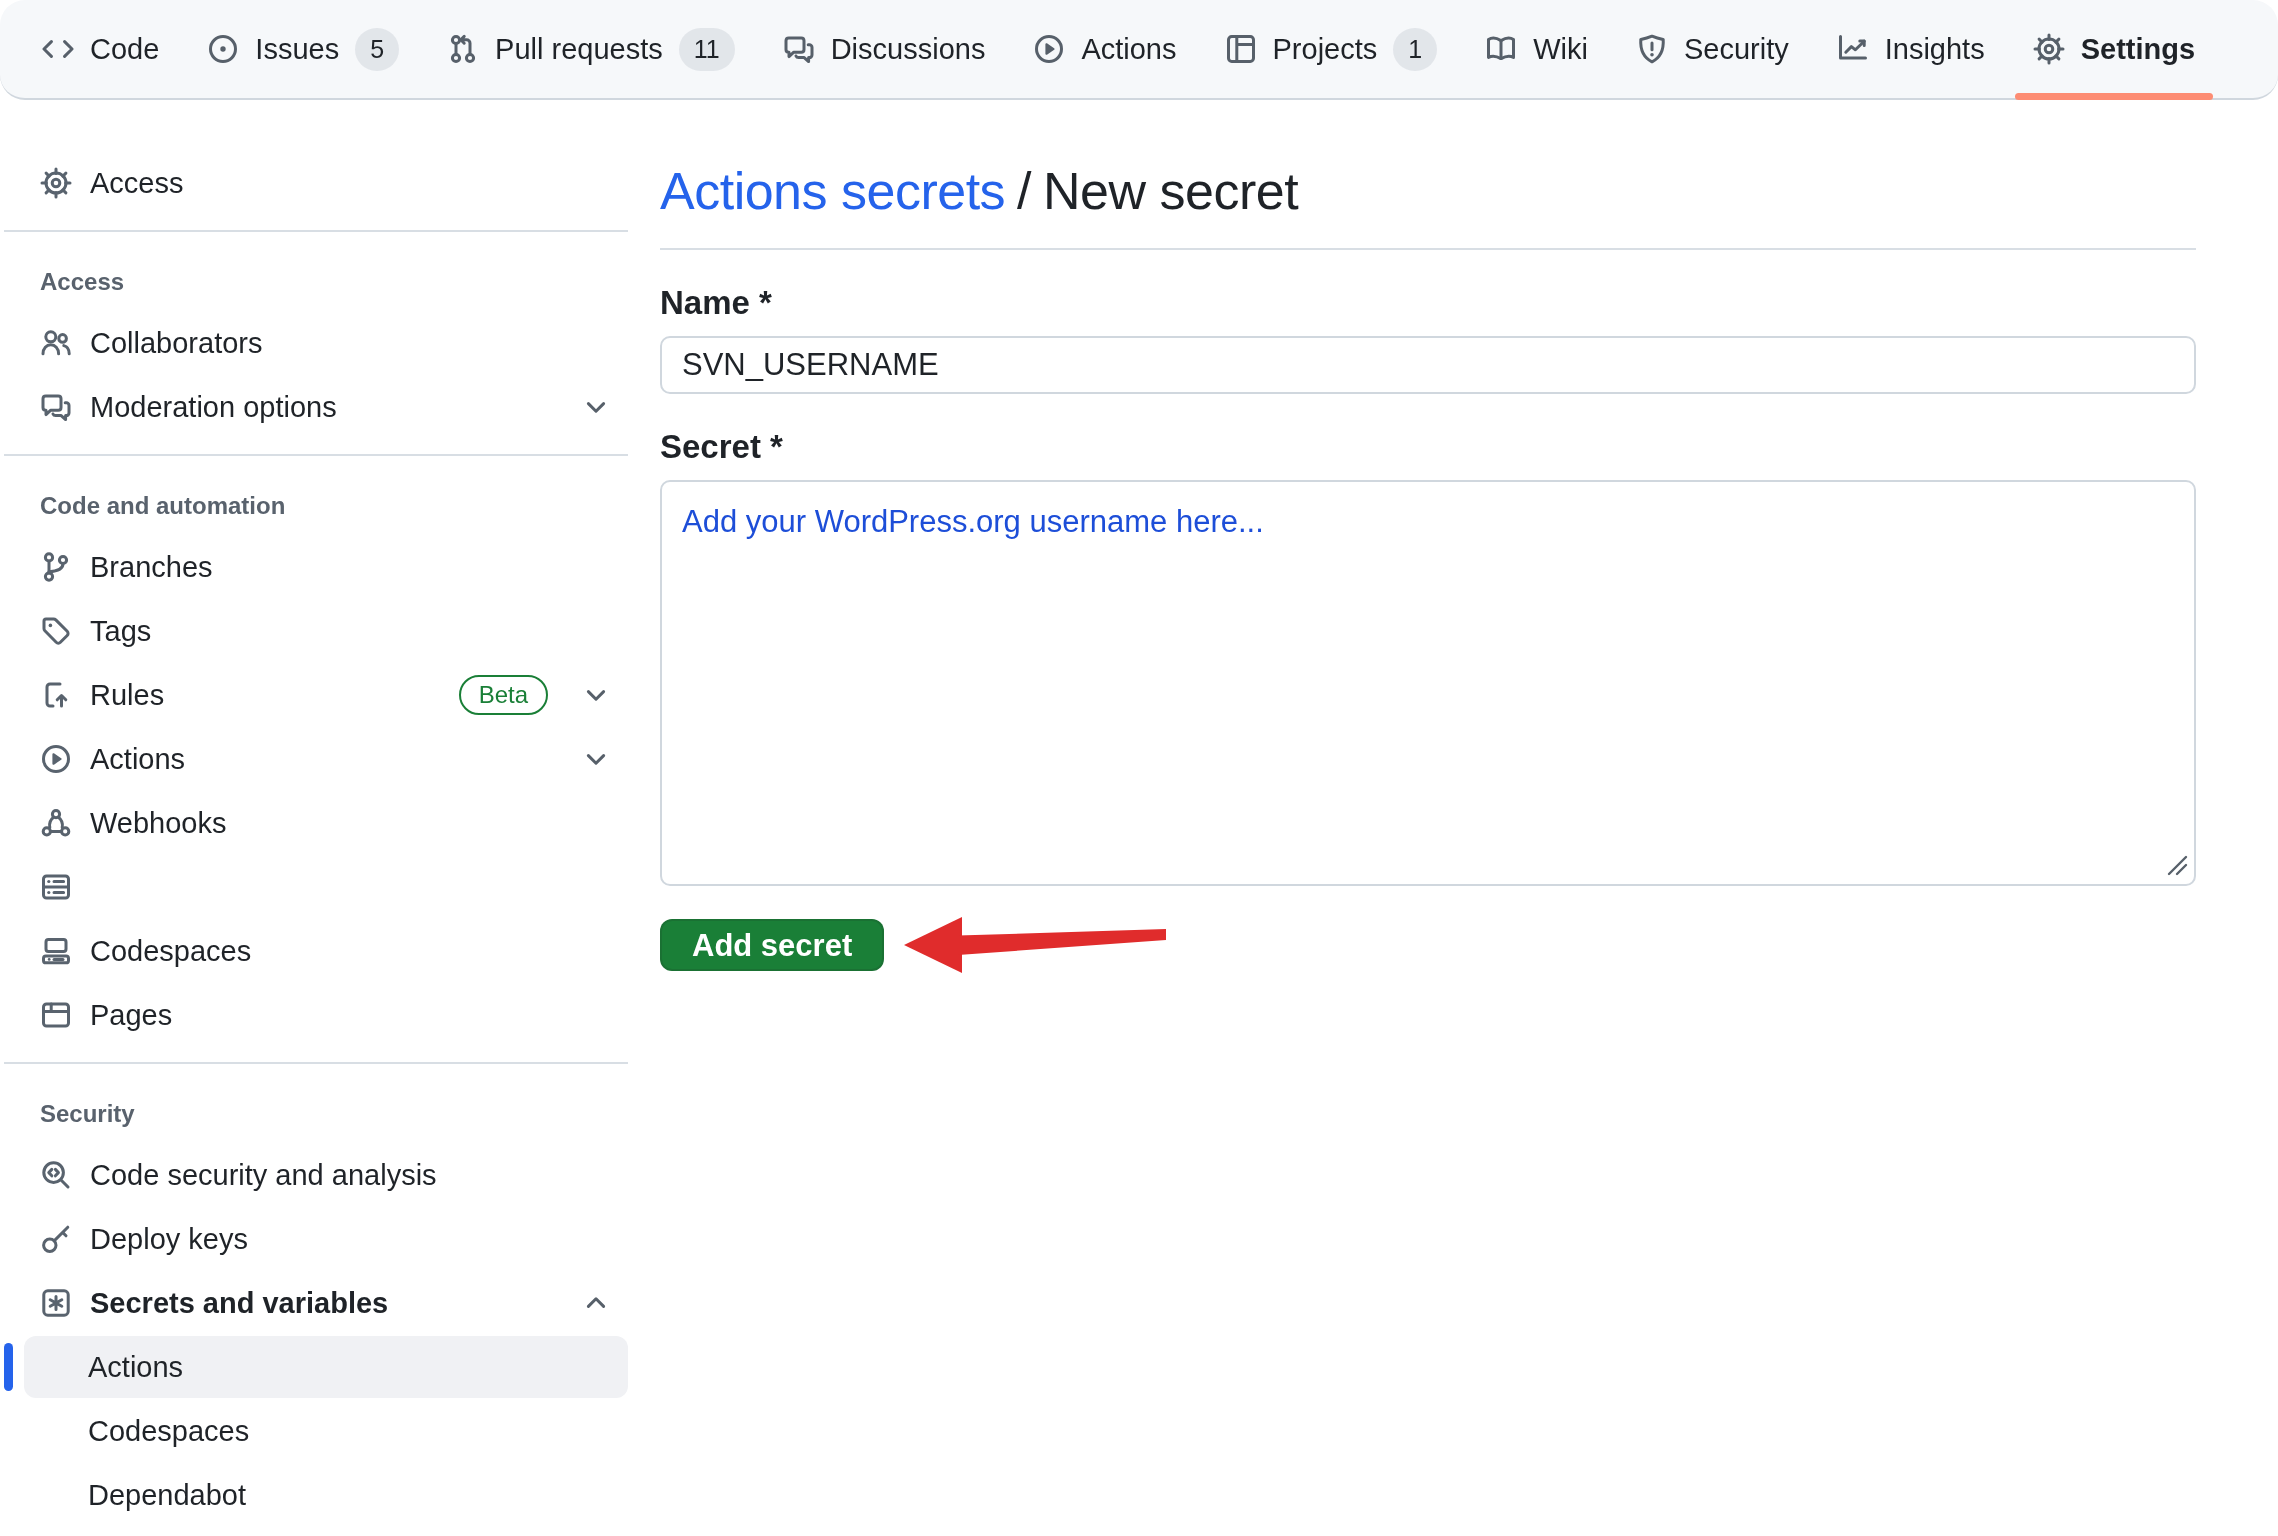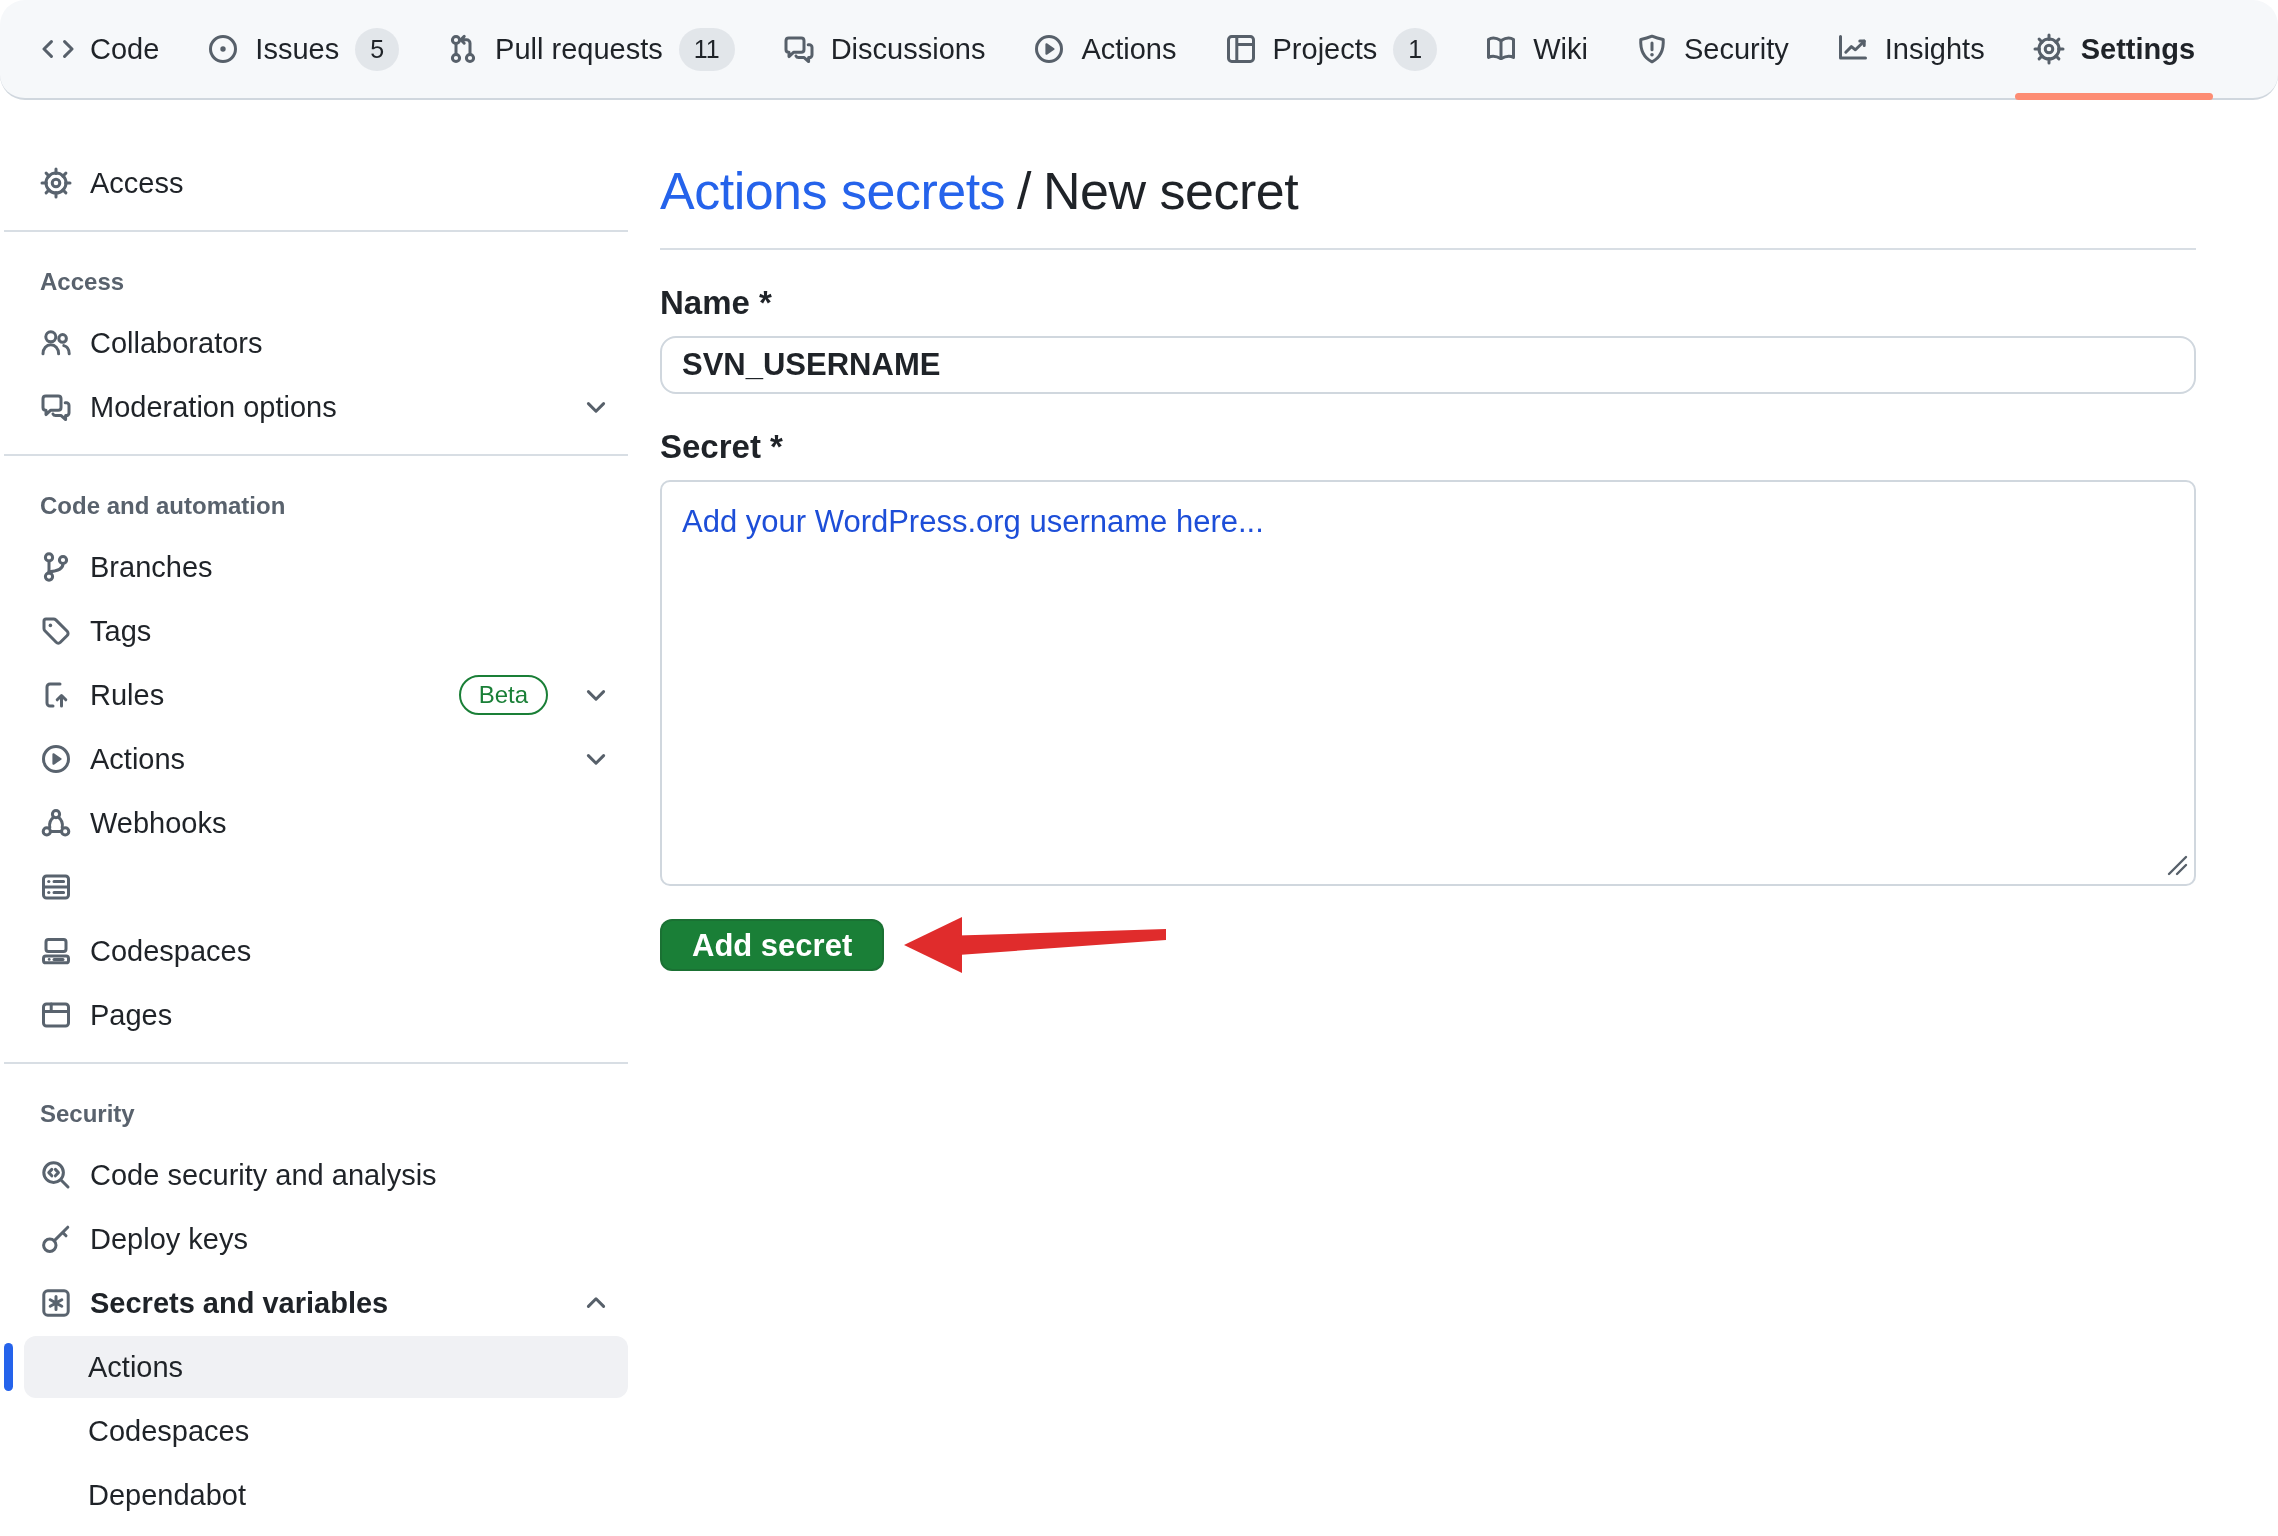--- a/index.html
+++ b/index.html
@@ -72,24 +72,23 @@
   }
 
   
   .main { flex:none; width:1536px; margin-left:32px; padding-top:60px; }
   h1.page-heading { margin:0; font-size:52px; font-weight:400; line-height:1.2; letter-spacing:-0.5px; }
   h1 .crumb { color:#2563eb; text-decoration:none; cursor:pointer; }
   h1 .sep { color:#1f2328; margin:0 12px; }
   .rule { border:none; border-top:2px solid #d8dee4; margin:26px 0 0; }
   .fld-label { display:block; font-size:33px; font-weight:700; margin:34px 0 14px; }
   .txt-input {
-    width:100%; height:58px; border:2px solid #d0d7de; border-radius:16px;
+    width:100%; height:58px; border:2px solid #d0d7de; border-radius:10px;
     padding:0 20px; font-size:31px; color:#1f2328; outline:none; background:#fff;
     font-family:inherit;
-    font-weight:bold;
   }
   .ta-wrap { position:relative; }
   .txt-area {
     width:100%; height:406px; border:2px solid #d0d7de; border-radius:10px;
     padding:18px 20px; font-size:31px; color:#1d4ed8; outline:none; background:#fff;
     font-family:inherit; resize:none; line-height:1.45; display:block;
   }
   .grip { position:absolute; right:8px; bottom:10px; width:26px; height:26px; cursor:nwse-resize; color:#57606a; }
   .grip svg { width:26px; height:26px; stroke:currentColor; stroke-width:2.4; stroke-linecap:round; }
   .actions-row { display:flex; align-items:center; margin-top:28px; }

